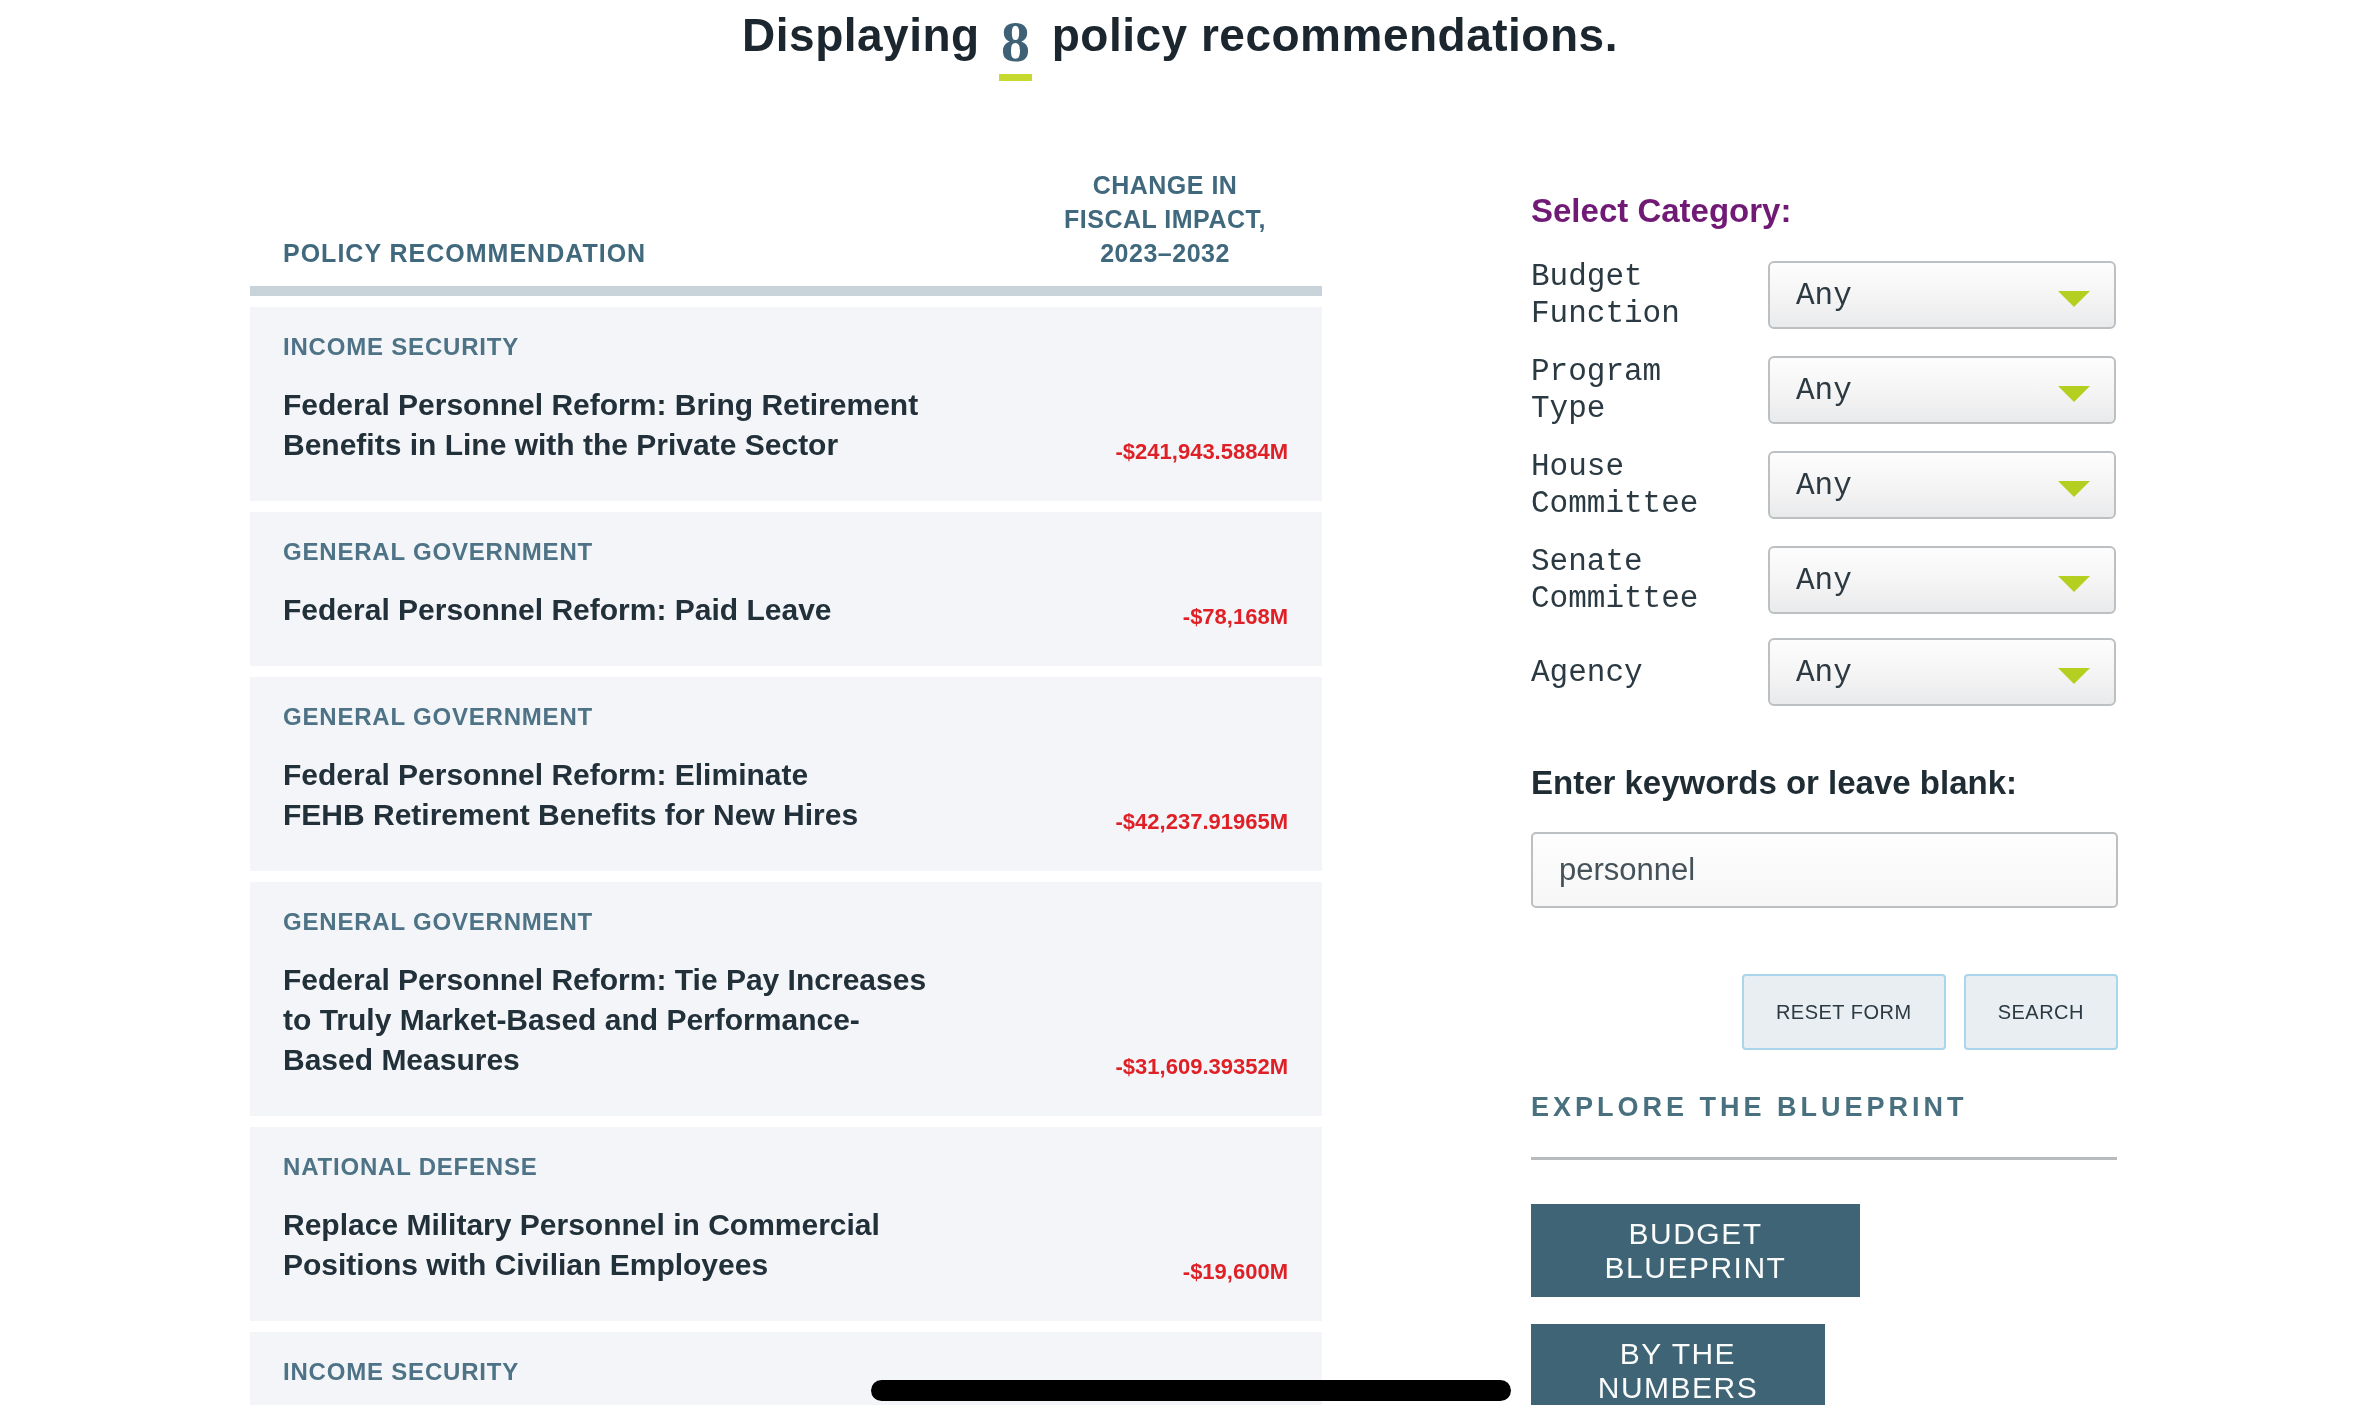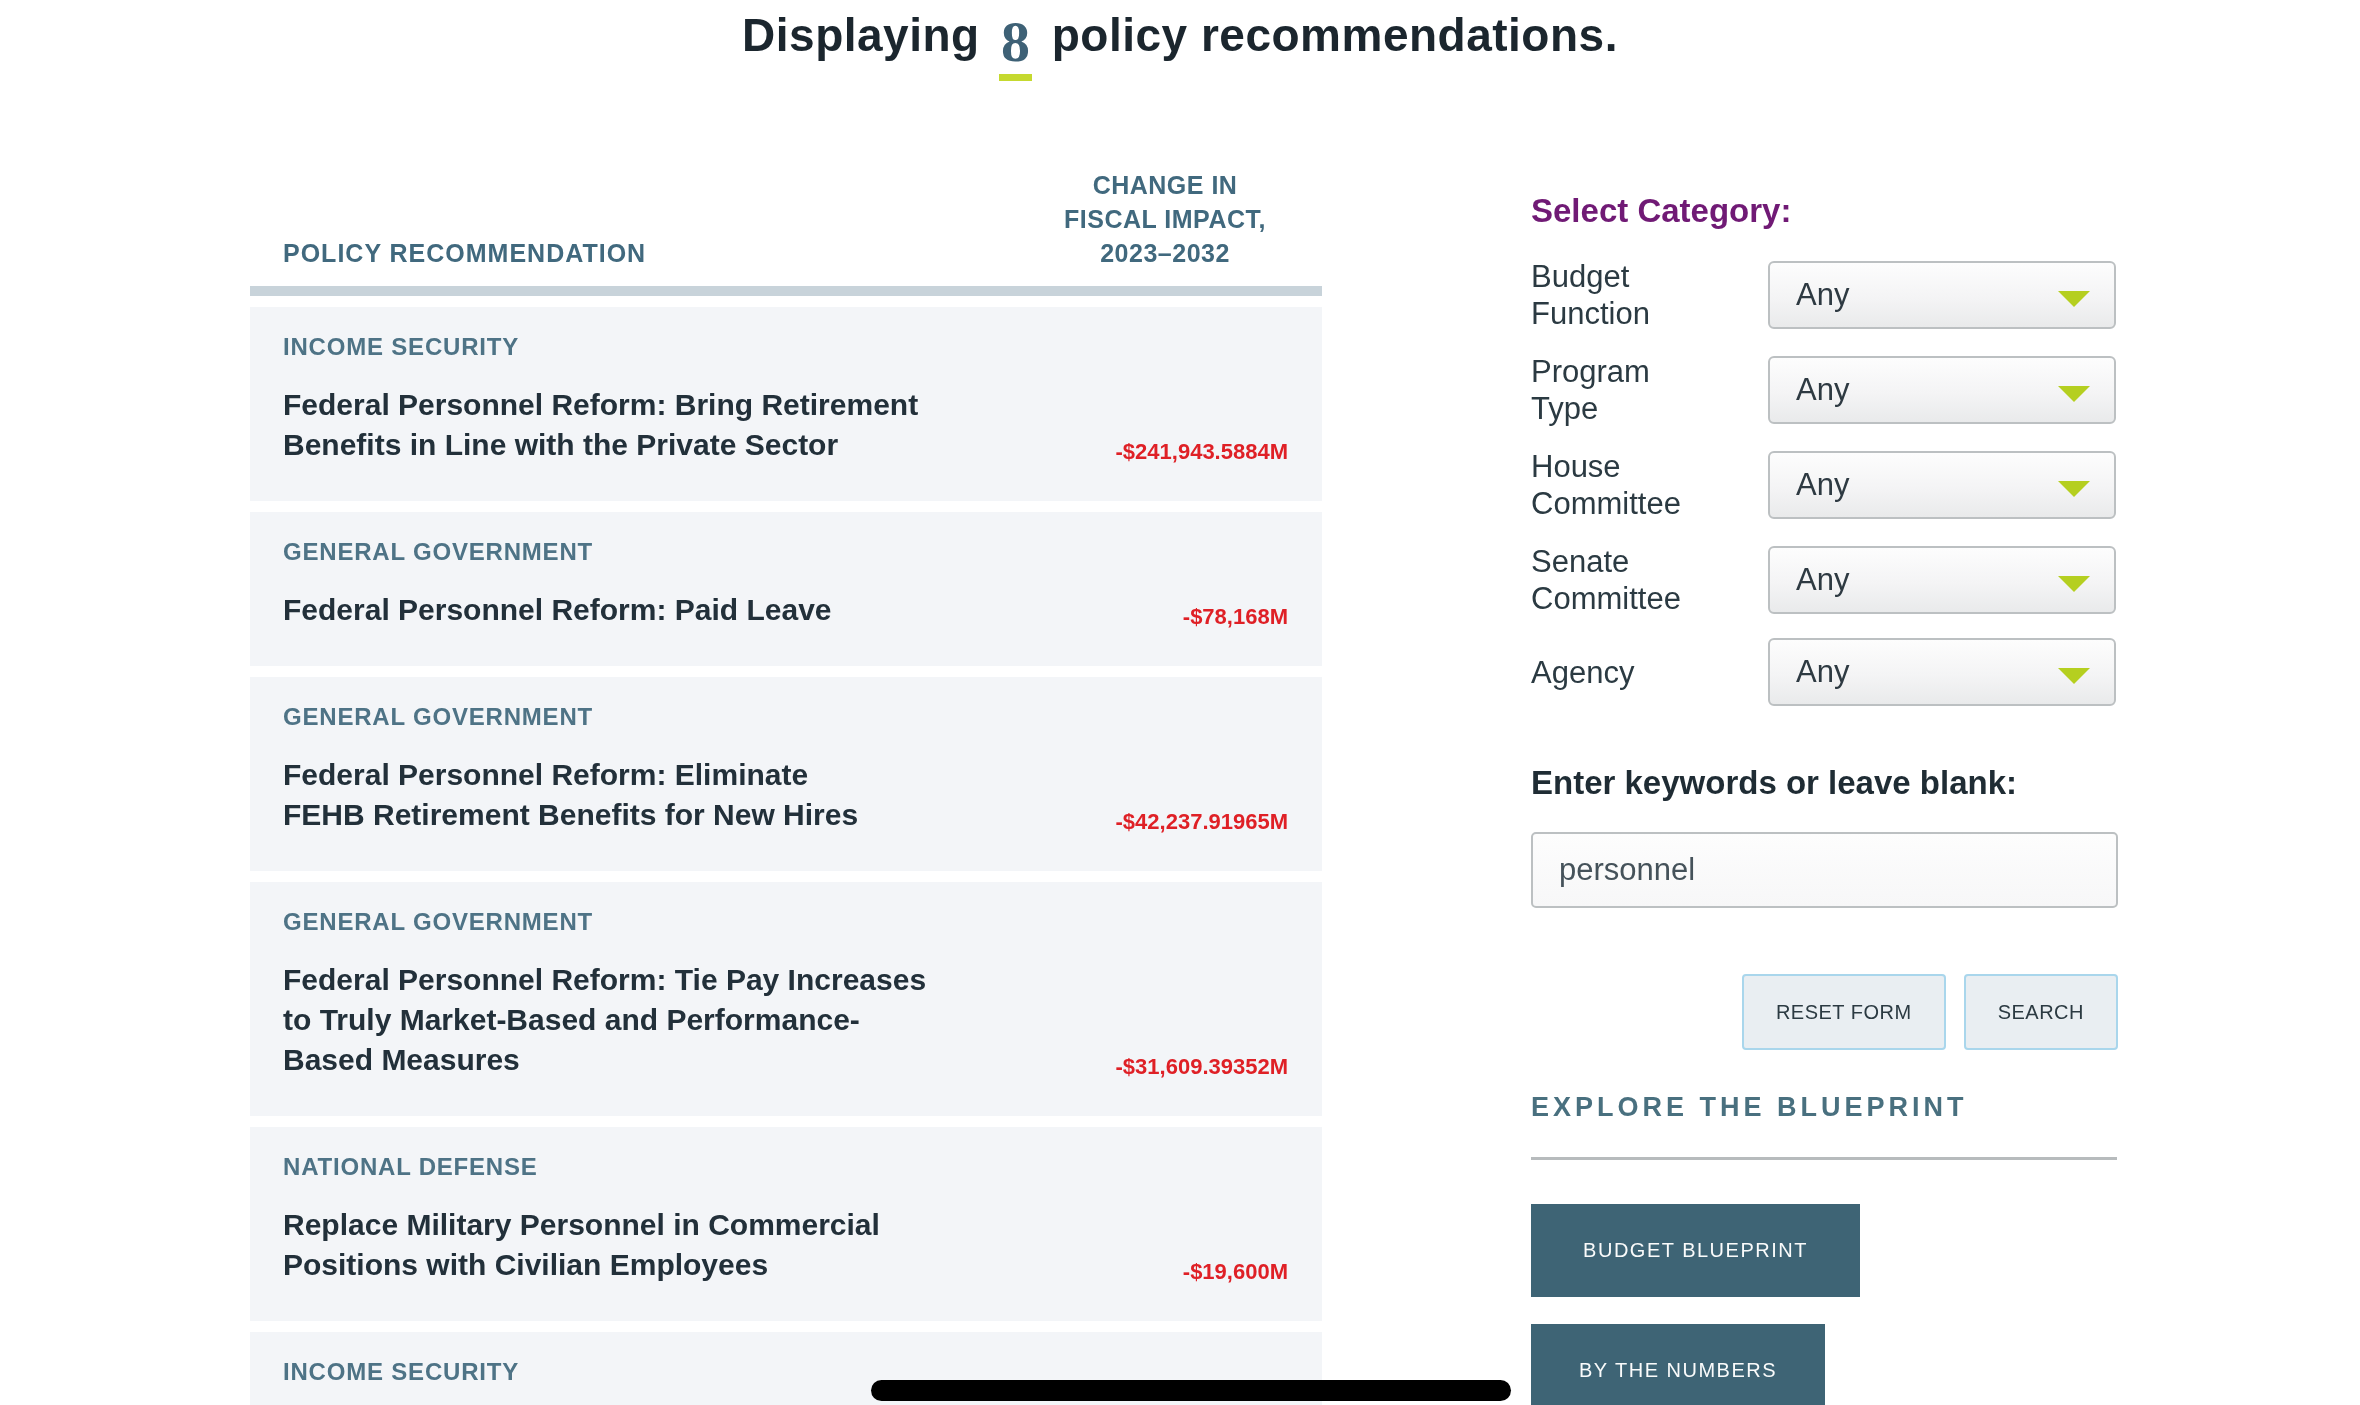--- a/index.html
+++ b/index.html
@@ -33,21 +33,21 @@
   .row-cat { font-size:24px; font-weight:700; color:#4e7386; letter-spacing:0.8px; }
   .row-title { margin-top:24px; font-size:30px; font-weight:700; color:#22303a;
                line-height:40px; white-space:pre-line; }
   .row-impact { align-self:flex-end; font-size:22px; font-weight:700;
                 color:#df2026; white-space:nowrap; }
 
   
   .sidebar { position:absolute; left:1531px; top:192px; width:587px; }
   .sb-heading { font-size:33px; font-weight:700; color:#701a75; margin-bottom:28px; }
 
-  .select-row { display:flex; align-items:center; margin-bottom:21px; }
+  .select-row { display:flex; align-items:center; margin-bottom:21px;font-family:Liberation Mono, monospace; }
   .select-label { width:237px; font-size:31px; color:#2b3a42; line-height:37px;
                   white-space:pre-line; }
   .select-box { position:relative; width:348px; height:68px;
                 border:2px solid #bcc0c2; border-radius:6px;
                 background:linear-gradient(#fdfdfd, #f4f4f5 55%, #e9eaeb);
                 display:flex; align-items:center; cursor:pointer; }
   .select-value { font-size:31px; color:#2e3a42; padding-left:26px; }
   .select-arrow { position:absolute; right:24px; top:28px; width:0; height:0;
                   border-left:16px solid transparent; border-right:16px solid transparent;
                   border-top:16px solid #b5cf20; }
@@ -63,21 +63,21 @@
   .form-btn { height:76px; border:2px solid #a9d6ec; border-radius:4px;
               background:#e9eef2; color:#2b3a42; font-size:20px;
               font-family:"Liberation Sans", sans-serif; letter-spacing:0.5px;
               padding:0 32px; cursor:pointer; }
 
   .explore-heading { margin-top:42px; font-size:27px; font-weight:700;
                      color:#49707f; letter-spacing:4px; }
   .explore-rule { margin-top:34px; height:3px; background:#b7bbbd; width:586px; }
   .dark-btn { display:block; margin-top:44px; height:93px;
               background:#3e6475; color:#fafbfb; border:none;
-              font-family:"Liberation Sans", sans-serif; font-size:20px;
+              font-family:"Liberation Sans", sans-serif; font-size:30px;
               letter-spacing:1.5px; padding:0 32px; cursor:pointer; }
   .dark-btn.second { margin-top:27px; }
 
   
   .home-bar { position:absolute; left:871px; top:1380px; width:640px; height:21px;
               background:#000; border-radius:11px; z-index:10; }
 </style>
 </head>
 <body>
 

